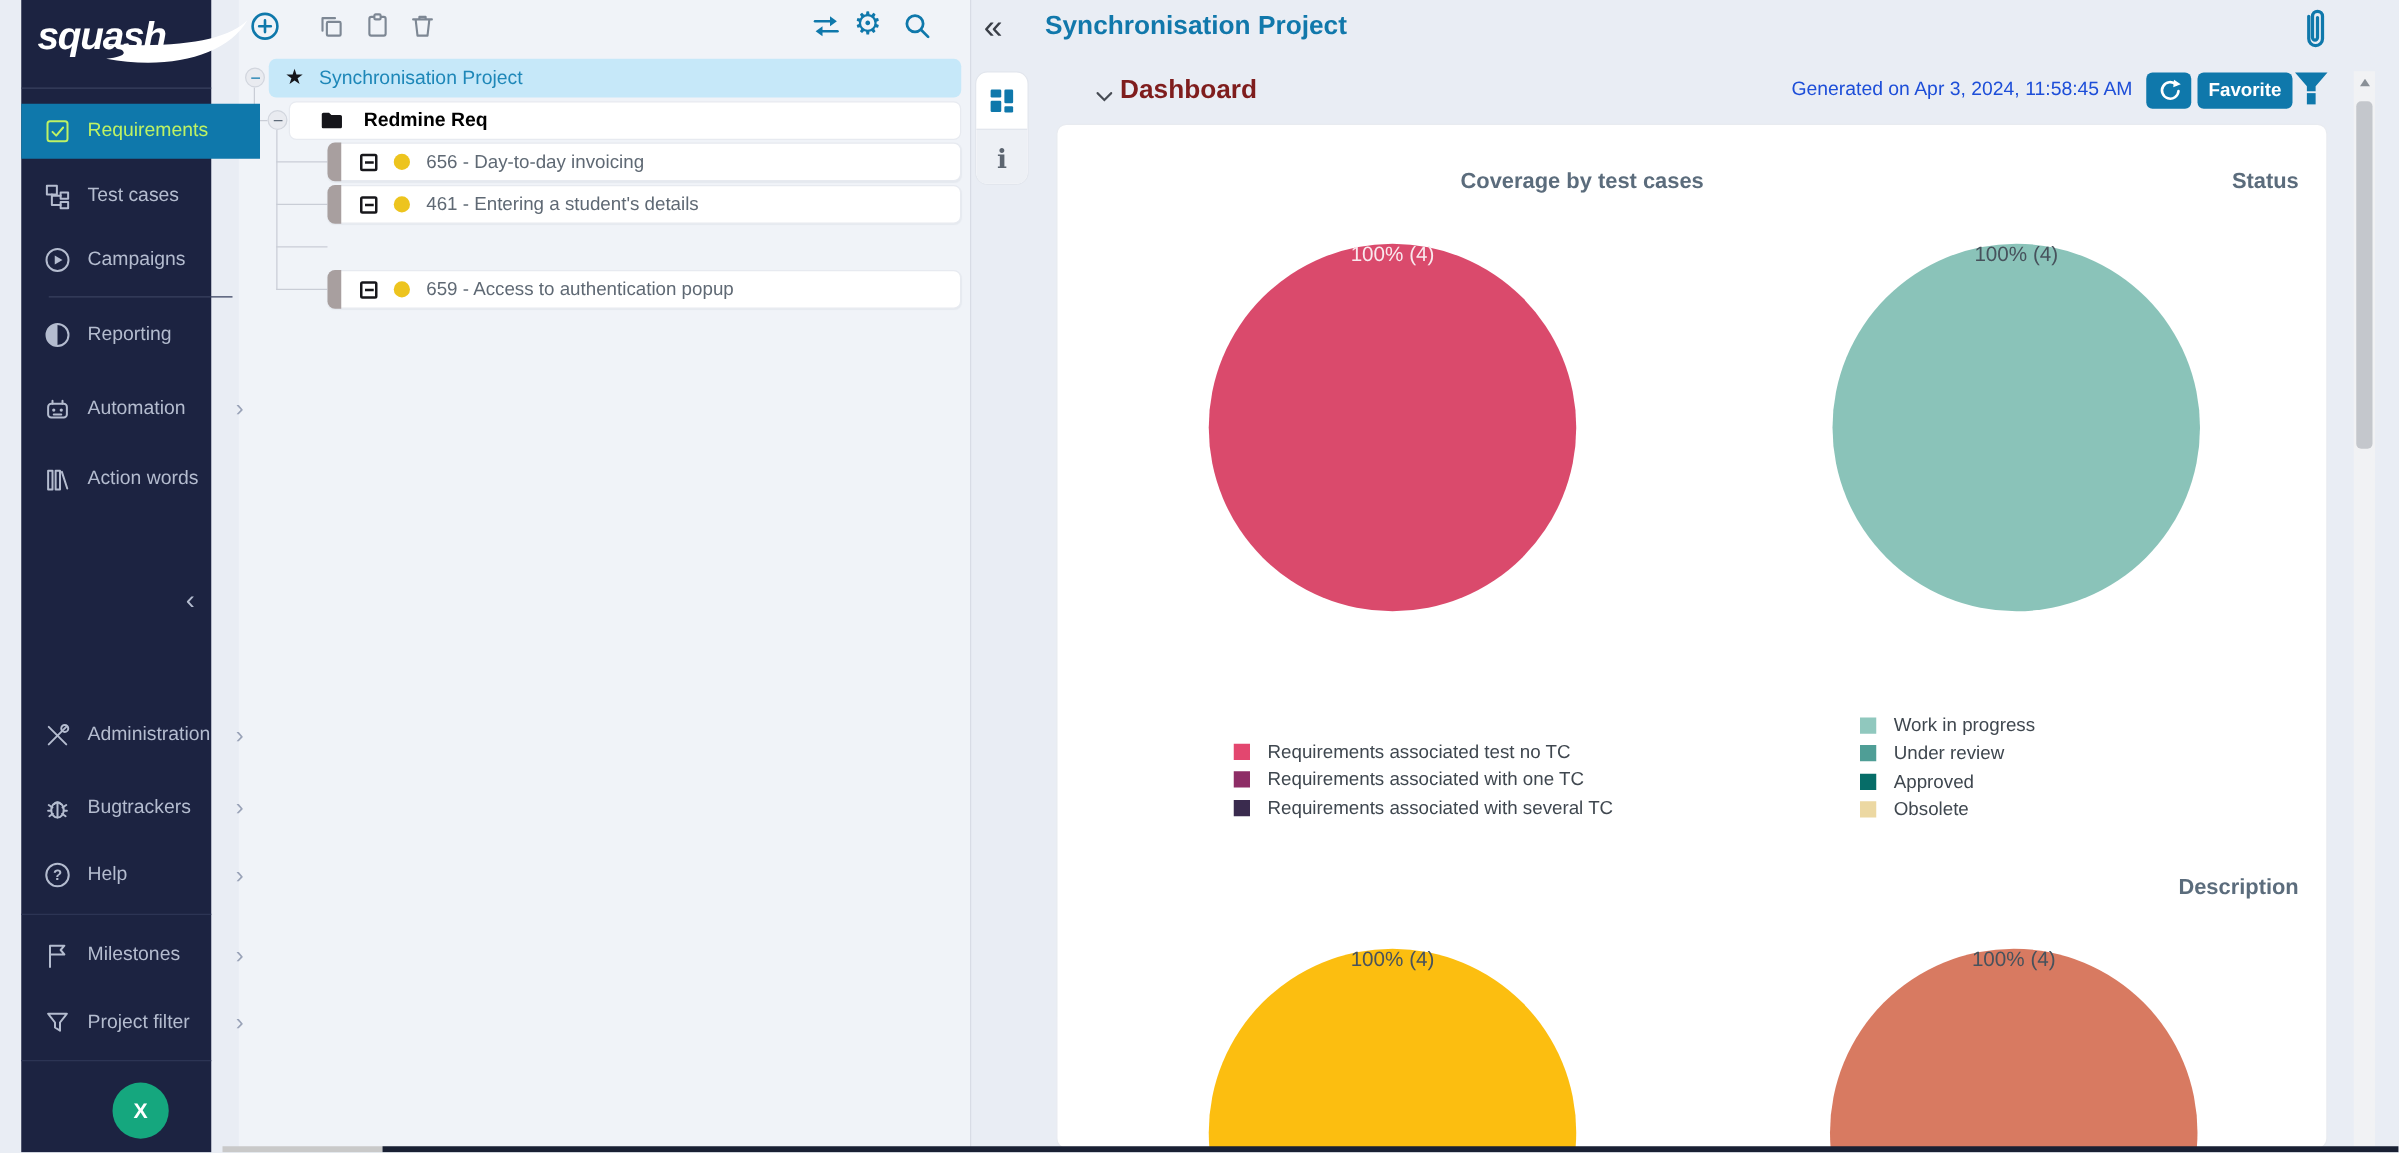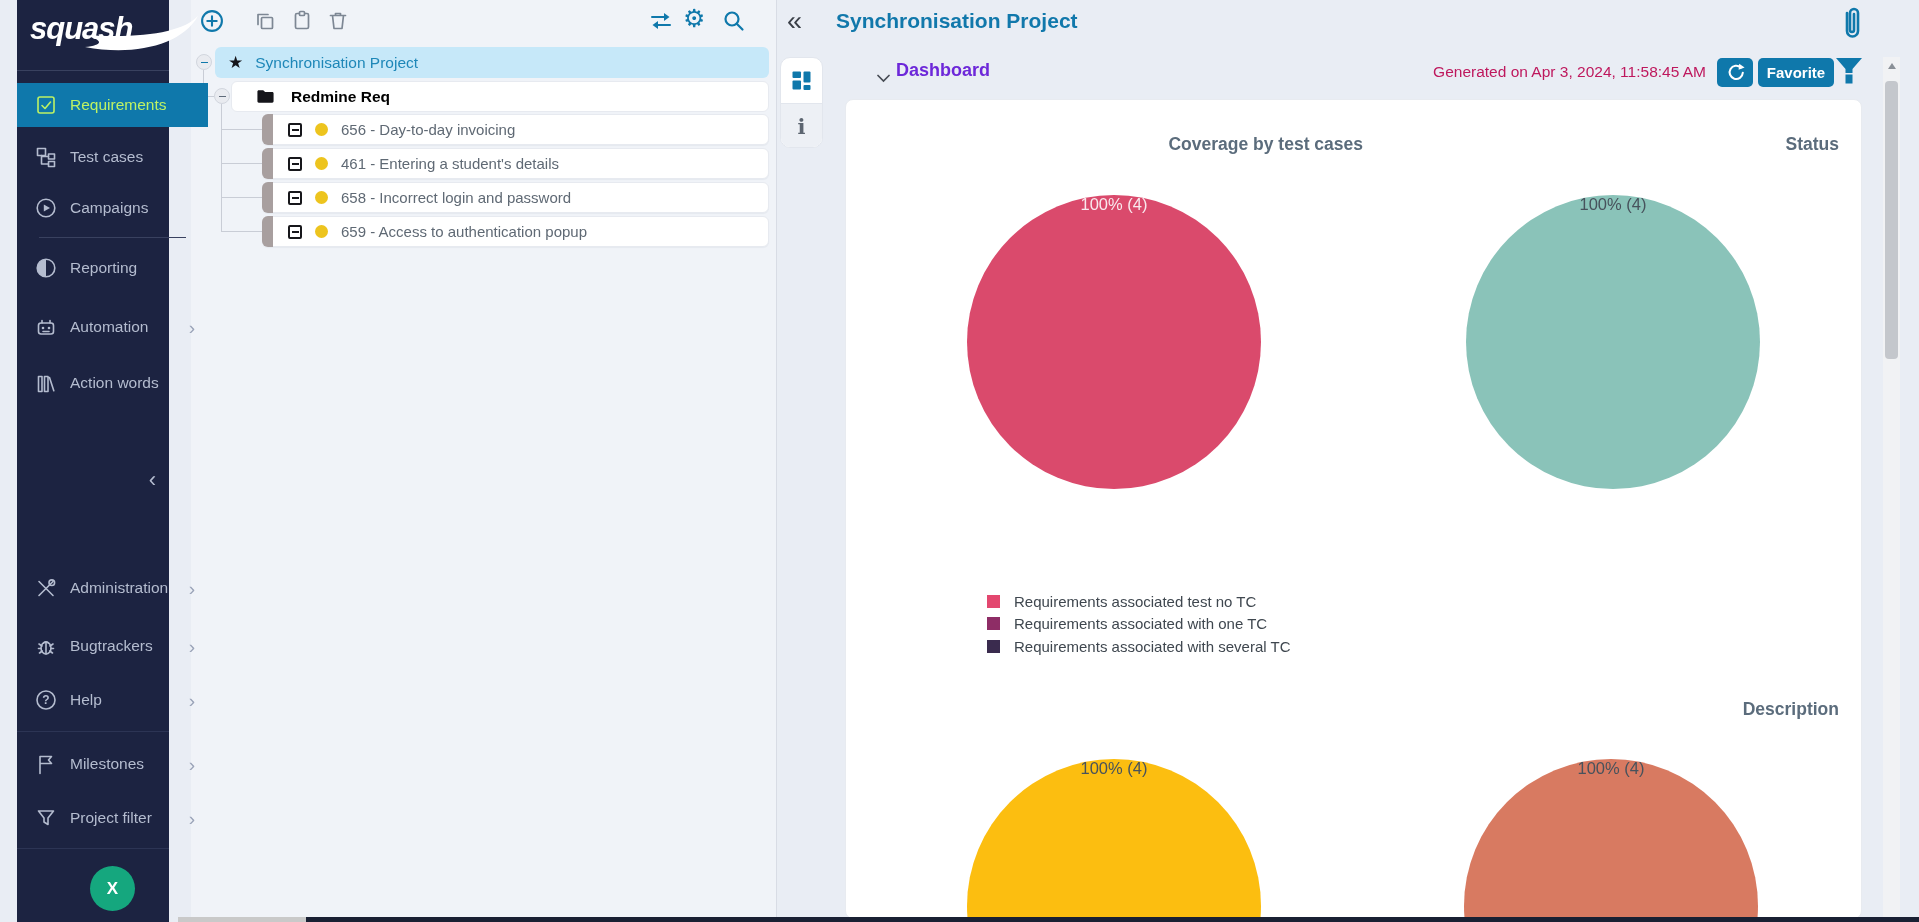--- a/index.html
+++ b/index.html
@@ -43,22 +43,22 @@
   
   .rpanel{position:absolute;left:777px;top:0;width:1142px;height:922px;background:#e9edf4;z-index:10}
   .back-btn{position:absolute;left:10px;top:8px;font-size:27px;color:#3a3f47;cursor:pointer;line-height:1}
   .page-title{position:absolute;left:59px;top:9px;font-size:21px;font-weight:600;color:#1178ab}
   .paperclip{position:absolute;left:1062px;top:4px;cursor:pointer}
   .tabstrip{position:absolute;left:3px;top:57px;width:43px;height:91px;background:#fff;border:1px solid #e2e6ed;border-radius:10px;overflow:hidden}
   .tab-cell{height:45px;display:flex;align-items:center;justify-content:center;cursor:pointer}
   .tab-cell.inactive{background:#edf0f5;border-top:1px solid #e2e6ed}
   .info-glyph{font-family:"DejaVu Serif",serif;font-weight:bold;font-size:21px;color:#5c6570}
   .section-chev{position:absolute;left:100px;top:69px;cursor:pointer}
-  .section-title{position:absolute;left:119px;top:60px;font-size:18px;font-weight:bold;color:#6d28d9;cursor:pointer}
-  .generated{position:absolute;left:400px;top:63px;width:529px;text-align:right;font-size:15.5px;color:#be185d}
+  .section-title{position:absolute;left:119px;top:60px;font-size:21px;font-weight:bold;color:#7f1d1d;cursor:pointer}
+  .generated{position:absolute;left:400px;top:63px;width:529px;text-align:right;font-size:15.5px;color:#1d4ed8}
   .btn{position:absolute;top:58px;height:29px;border:none;border-radius:5px;color:#fff;display:flex;align-items:center;justify-content:center;cursor:pointer}
   .btn-refresh{left:940px;width:36px}
   .btn-fav{left:981px;width:76px;font-size:15px;font-weight:600;font-family:Liberation Sans, sans-serif}
   .funnel{position:absolute;left:1058px;top:57px;cursor:pointer}
   .vscroll{position:absolute;left:1106px;top:57px;width:17px;height:860px;background:#f1f2f4}
   .vscroll .arrow-up{position:absolute;left:4.5px;top:6px;width:0;height:0;border-left:4px solid transparent;border-right:4px solid transparent;border-bottom:6px solid #8a9097}
   .vscroll .thumb{position:absolute;left:2px;top:24px;width:13px;height:278px;background:#c4c7cc;border-radius:4px;cursor:pointer}
 
   
   .card{position:absolute;left:68px;top:99px;width:1017px;height:820px;background:#fff;border:1px solid #e8ebf0;border-radius:8px;overflow:hidden}
@@ -293,26 +293,20 @@
       <span class="minus-sq"></span>
       <span class="dot" style="background: rgb(237, 196, 30);"></span>
       <span>656 - Day-to-day invoicing</span>
     </div>
     <div class="tree-row row-item" style="left:71px;top:148px;width:507px">
       <span class="drag-handle"></span>
       <span class="minus-sq"></span>
       <span class="dot" style="background: rgb(237, 196, 30);"></span>
       <span>461 - Entering a student's details</span>
     </div>
-    <div class="tree-row row-item" style="left:71px;top:182px;width:507px">
-      <span class="drag-handle"></span>
-      <span class="minus-sq"></span>
-      <span class="dot" style="background: rgb(237, 196, 30);"></span>
-      <span>658 - Incorrect login and password</span>
-    </div>
     <div class="tree-row row-item" style="left:71px;top:216px;width:507px">
       <span class="drag-handle"></span>
       <span class="minus-sq"></span>
       <span class="dot" style="background: rgb(237, 196, 30);"></span>
       <span>659 - Access to authentication popup</span>
     </div>
   </section>
 
   <section class="rpanel">
     <span class="back-btn">«</span>
@@ -384,20 +378,38 @@
         <div class="lrow">
           <span class="lsq" style="background: rgb(142, 45, 102);"></span>
           <span class="llab">Requirements associated with one TC</span>
         </div>
         <div class="lrow">
           <span class="lsq" style="background: rgb(58, 43, 78);"></span>
           <span class="llab">Requirements associated with several TC</span>
         </div>
       </div>
 
+      <div class="legend" style="left:642px;top:469px">
+        <div class="lrow">
+          <span class="lsq" style="background: rgb(144, 200, 190);"></span>
+          <span class="llab">Work in progress</span>
+        </div>
+        <div class="lrow">
+          <span class="lsq" style="background: rgb(79, 158, 150);"></span>
+          <span class="llab">Under review</span>
+        </div>
+        <div class="lrow">
+          <span class="lsq" style="background: rgb(6, 109, 104);"></span>
+          <span class="llab">Approved</span>
+        </div>
+        <div class="lrow">
+          <span class="lsq" style="background: rgb(236, 216, 162);"></span>
+          <span class="llab">Obsolete</span>
+        </div>
+      </div>
 
       <div class="chart-title ct-b" style="top:599px">Description</div>
 
       <div class="pie" style="left: 121px; top: 659px; background: rgb(252, 190, 16);">
         <span class="pie-label dark">100% (4)</span>
       </div>
       <div class="pie" style="left: 618px; top: 659px; background: rgb(216, 122, 97);">
         <span class="pie-label dark">100% (4)</span>
       </div>
     </div>

